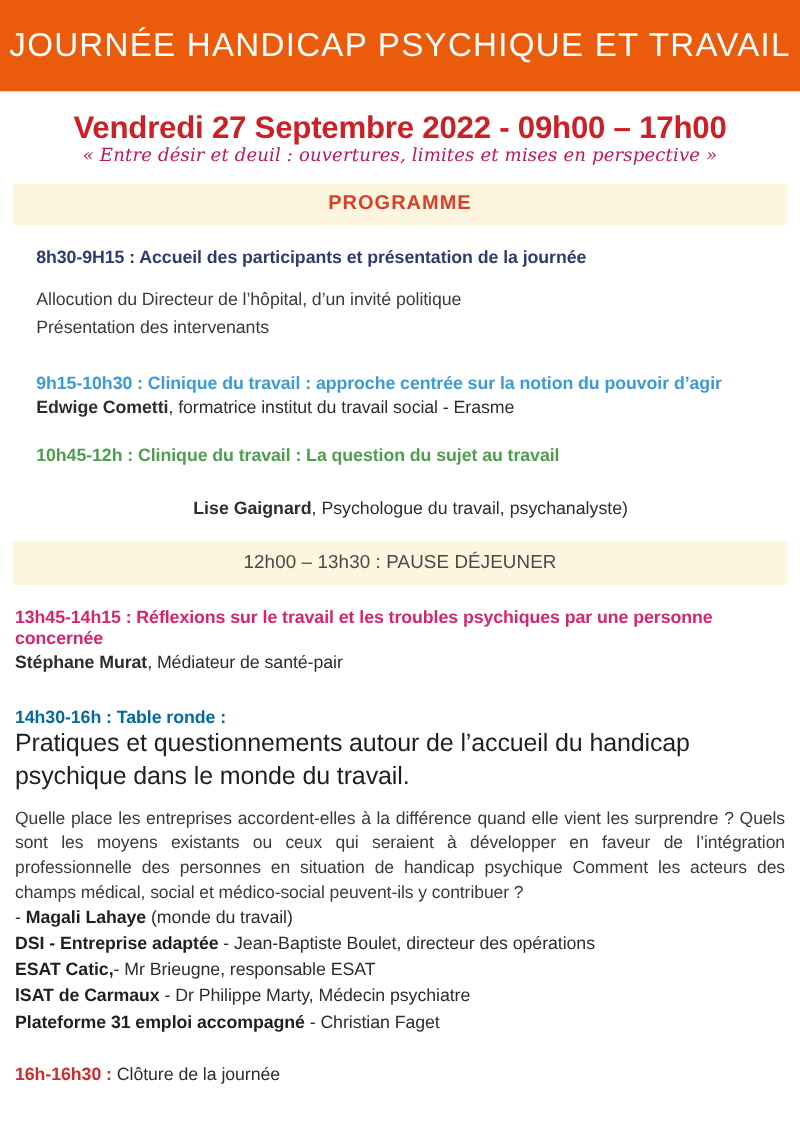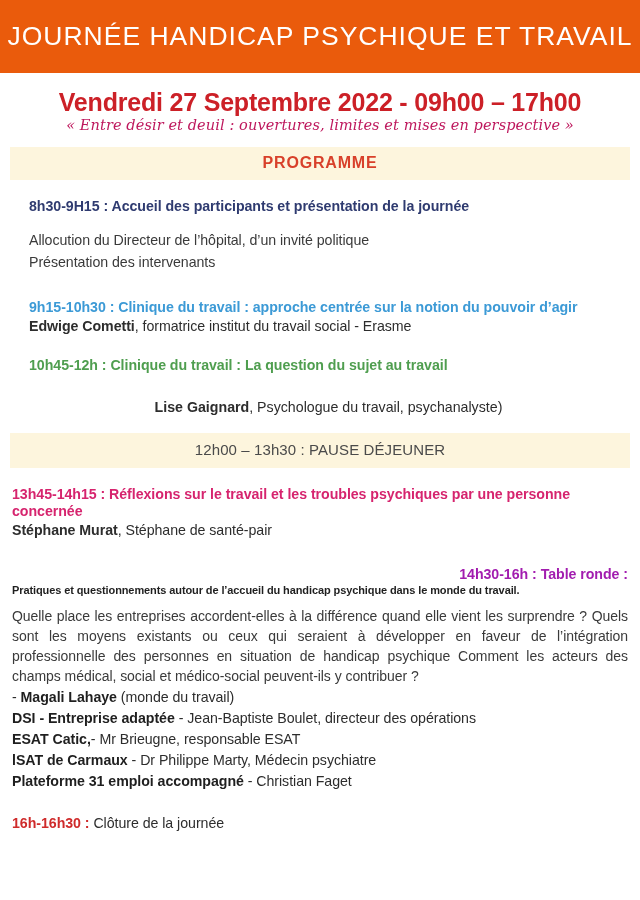--- a/index.html
+++ b/index.html
@@ -101,21 +101,21 @@
     line-height: 1.3;
     color: #2d2d2d;
     letter-spacing: -0.05px;
   }
   .slot-speaker b { font-weight: bold; }
 
   .c-navy   { color: #2f3b70; }
   .c-blue   { color: #3c9ad6; }
   .c-green  { color: #4f9e4f; }
   .c-pink   { color: #d6246e; }
-  .c-orange { color: #a21caf; text-align: right; }
+  .c-orange { color: #0369a1; }
   .c-red    { color: #cf2b2b; }
 
   .plain-lines {
     font-size: 14.2px;
     line-height: 1.55;
     color: #3a3a3a;
     letter-spacing: -0.05px;
   }
 
   .gap-18 { height: 18px; }
@@ -126,22 +126,22 @@
 
   .speaker-center {
     text-align: center;
     font-size: 14.2px;
     line-height: 1.3;
     color: #2d2d2d;
     margin-top: 23px;
   }
 
   .bold-statement {
-    font-weight: bold;
-    font-size: 11px;
+    font-weight: normal;
+    font-size: 20px;
     line-height: 1.28;
     color: #1f1f1f;
     letter-spacing: -0.1px;
   }
 
   .justified {
     text-align: justify;
     font-size: 14px;
     line-height: 1.42;
     color: #3a3a3a;
@@ -202,21 +202,21 @@
 <div class="band band-lunch">
   <span class="band-text">12h00 – 13h30 : PAUSE DÉJEUNER</span>
 </div>
 
 <div class="content">
 
   <div class="gap-18"></div>
 
   <div>
     <div class="slot-heading c-pink">13h45-14h15 : Réflexions sur le travail et  les troubles psychiques par une personne concernée</div>
-    <div class="slot-speaker"><b>Stéphane Murat</b><span>, Stéphane de santé-pair</span></div>
+    <div class="slot-speaker"><b>Stéphane Murat</b><span>, Médiateur de santé-pair</span></div>
   </div>
 
   <div class="gap-26"></div>
 
   <div>
     <div class="slot-heading c-orange">14h30-16h : Table ronde :</div>
     <div class="bold-statement">Pratiques et questionnements autour de l’accueil du handicap psychique dans le monde du travail.</div>
     <div class="gap-10"></div>
     <div class="justified">Quelle place les entreprises accordent-elles à la différence quand elle vient les surprendre ? Quels sont les moyens existants ou ceux qui seraient à développer en faveur de l’intégration professionnelle des personnes en situation de handicap psychique Comment les acteurs des champs médical, social et médico-social peuvent-ils y contribuer ?</div>
     <div class="roster">

